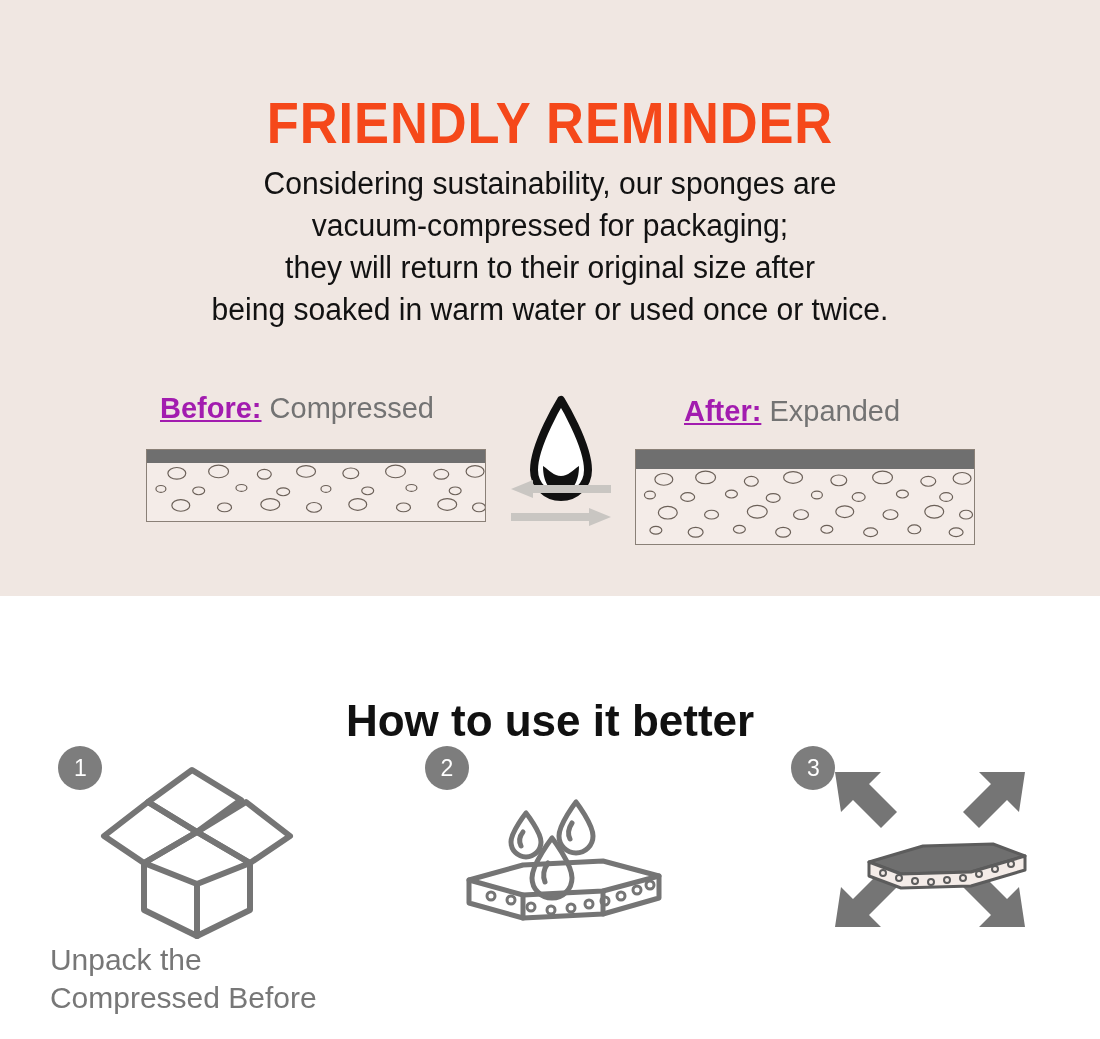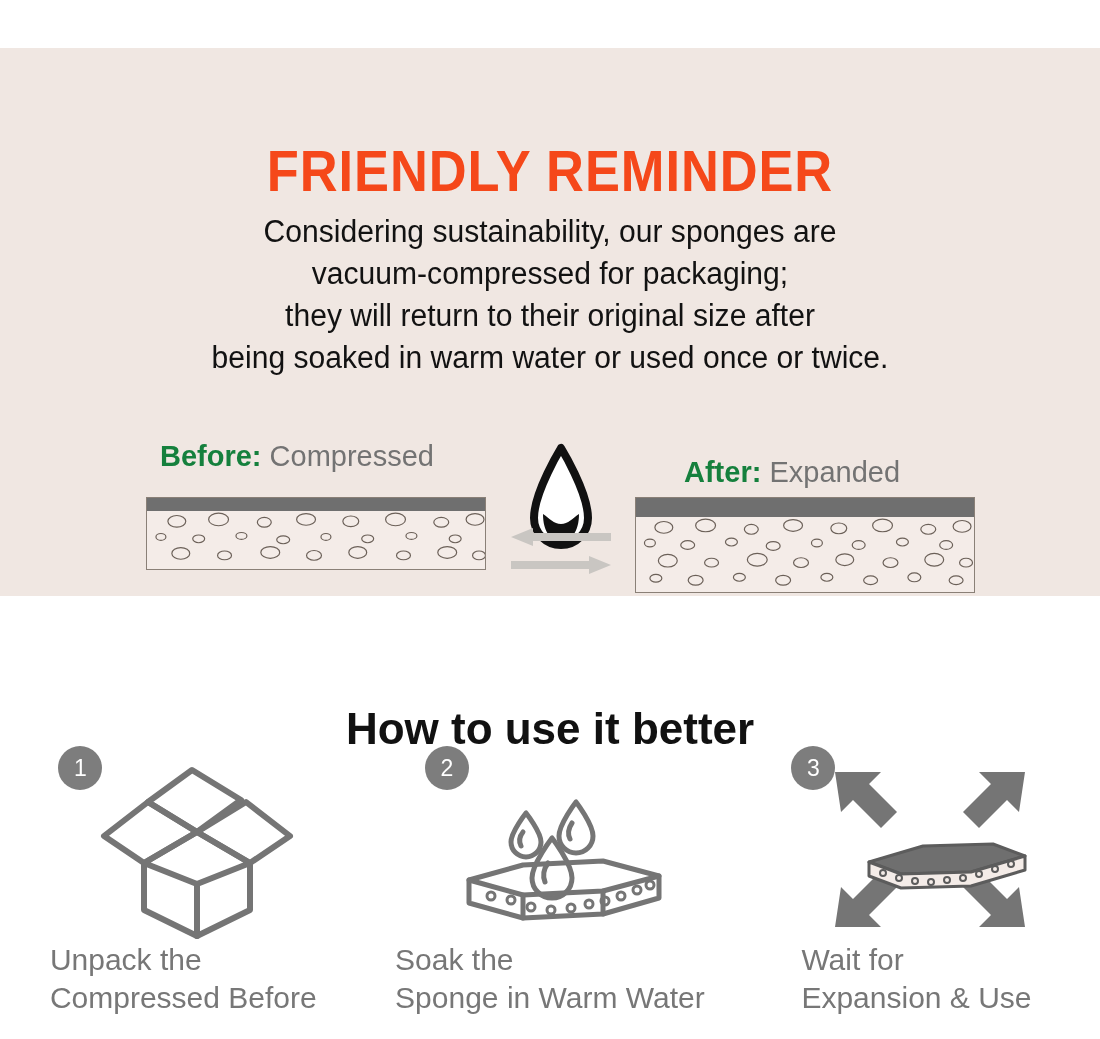--- a/index.html
+++ b/index.html
@@ -20,21 +20,20 @@
   }
 
   
   .reminder-section {
     position: absolute;
     left: 0;
     top: 0;
     width: 1100px;
     height: 596px;
     background: #f0e7e2;
-    margin-top: 48px;
   }
   .reminder-title {
     position: absolute;
     left: 0;
     top: 52px;
     width: 1100px;
     text-align: center;
     font-family: "Liberation Sans Narrow", "Liberation Sans", sans-serif;
     font-weight: bold;
     font-size: 57px;
@@ -64,24 +63,24 @@
     top: 392px;
     width: 1100px;
     height: 170px;
   }
   .ba-label {
     position: absolute;
     color: #11a011;
     font-size: 29px;
     white-space: nowrap;
   }
-  .ba-label .key { font-weight: bold; color: #15803d; }
+  .ba-label .key { font-weight: bold; color: #a21caf; text-decoration: underline; }
   .ba-label .val { font-weight: 400; color: #737373; }
   #before-label { left: 160px; top: 0px; }
-  #after-label  { left: 684px; top: 16px; }
+  #after-label  { left: 684px; top: 3px; }
 
   .sponge {
     position: absolute;
     background: #f4ece8;
     border: 1px solid #8a8077;
     box-sizing: border-box;
     overflow: hidden;
   }
   .sponge .scrub {
     position: absolute;
@@ -119,21 +118,21 @@
     position: absolute;
     left: 0;
     top: 596px;
     width: 1100px;
     height: 443px;
     background: #ffffff;
   }
   .howto-title {
     position: absolute;
     left: 0;
-    top: 71px;
+    top: 63px;
     width: 1100px;
     text-align: center;
     font-size: 44px;
     font-weight: bold;
     color: #111111;
     white-space: nowrap;
   }
   .steps {
     position: absolute;
     left: 0;
@@ -364,24 +363,20 @@
                 <circle cx="118" cy="150" r="4"></circle>
                 <circle cx="136" cy="146" r="4"></circle>
                 <circle cx="152" cy="143" r="4"></circle>
                 <circle cx="168" cy="138" r="4"></circle>
                 <circle cx="184" cy="132" r="4"></circle>
                 <circle cx="197" cy="127" r="4"></circle>
               </g>
             </svg>
           </div>
         </div>
-        <div class="step-caption">
-          <div>Soak the</div>
-          <div>Sponge in Warm Water</div>
-        </div>
       </div>
 
       <div class="step">
         <div class="step-art">
           <div class="badge">3</div>
           <div class="step-icon">
             <svg viewBox="0 0 222 183" width="222" height="183">
               <g fill="#757575">
 
                 <polygon points="16,14 62,14 50,26 78,54 62,70 34,42 22,54"></polygon>
@@ -404,22 +399,18 @@
                 <circle cx="112" cy="124" r="3"></circle>
                 <circle cx="128" cy="122" r="3"></circle>
                 <circle cx="144" cy="120" r="3"></circle>
                 <circle cx="160" cy="116" r="3"></circle>
                 <circle cx="176" cy="111" r="3"></circle>
                 <circle cx="192" cy="106" r="3"></circle>
               </g>
             </svg>
           </div>
         </div>
-        <div class="step-caption">
-          <div>Wait for</div>
-          <div>Expansion &amp; Use</div>
-        </div>
       </div>
 
     </div>
   </section>
 
 </div>
 
 </body></html>

